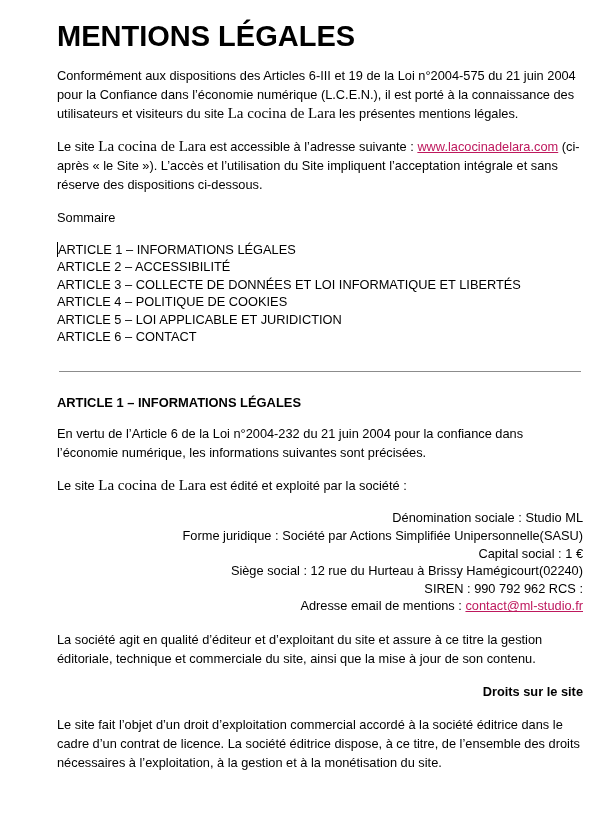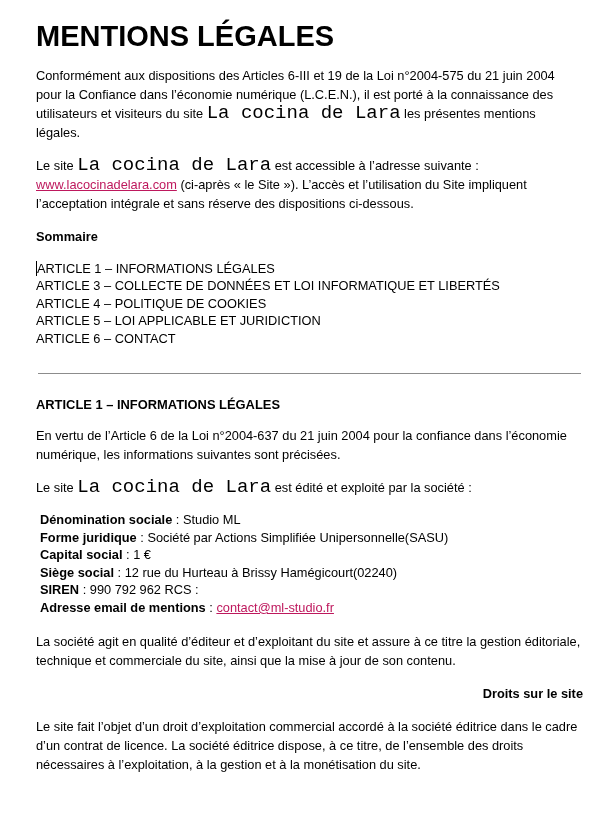--- a/index.html
+++ b/index.html
@@ -13,37 +13,37 @@
     overflow: hidden;
     font-family: "Liberation Sans", sans-serif;
     font-size: 12.8px;
     color: #000000;
     -webkit-font-smoothing: antialiased;
   }
   .page {
     box-sizing: border-box;
     width: 616px;
     height: 572px;
-    padding: 20px 33px 0 36px;
+    padding: 20px 33px 0 57px;
   }
   h1.doc-title {
     font-size: 29px;
     line-height: 33px;
     margin: 0 0 13px 0;
     font-weight: bold;
     letter-spacing: 0;
   }
   p.para {
     margin: 0 0 14px 0;
     line-height: 19px;
   }
-  .bold { font-weight: bold; }
+  .bold { font-weight: normal; }
   .site-name {
-    font-family: Liberation Mono, monospace;
-    font-size: 19px;
+    font-family: Liberation Serif, serif;
+    font-size: 15px;
   }
   a.doc-link {
     color: #be185d;
     text-decoration: underline;
     cursor: pointer;
   }
   .toc {
     line-height: 17.4px;
     margin: 0 0 14px 0;
   }
@@ -69,48 +69,50 @@
   }
   .subheading {
     font-weight: bold;
     line-height: 19px;
     margin: 0 0 14px 0;
     text-align: right;
   }
   .company {
     line-height: 17.6px;
     margin: 0 0 15px 4px;
+    text-align: right;
   }
 </style>
 </head>
 <body>
 
 <div class="page">
 
   <h1 class="doc-title">MENTIONS LÉGALES</h1>
 
   <p class="para"><span>Conformément aux dispositions des Articles 6-III et 19 de la Loi n°2004-575 du 21 juin 2004 pour la Confiance dans l’économie numérique (L.C.E.N.), il est porté à la connaissance des utilisateurs et visiteurs du site </span><span class="site-name">La cocina de Lara</span><span> les présentes mentions légales.</span></p>
 
   <p class="para"><span>Le site </span><span class="site-name">La cocina de Lara</span><span> est accessible à l’adresse suivante : </span><a class="doc-link">www.lacocinadelara.com</a><span> (ci-après « le Site »). L’accès et l’utilisation du Site impliquent l’acceptation intégrale et sans réserve des dispositions ci-dessous.</span></p>
 
   <p class="para bold">Sommaire</p>
 
   <div class="toc">
     <div class="toc-line"><span class="caret"></span><span>ARTICLE 1 – INFORMATIONS LÉGALES</span></div>
+    <div class="toc-line"><span>ARTICLE 2 – ACCESSIBILITÉ</span></div>
     <div class="toc-line"><span>ARTICLE 3 – COLLECTE DE DONNÉES ET LOI INFORMATIQUE ET LIBERTÉS</span></div>
     <div class="toc-line"><span>ARTICLE 4 – POLITIQUE DE COOKIES</span></div>
     <div class="toc-line"><span>ARTICLE 5 – LOI APPLICABLE ET JURIDICTION</span></div>
     <div class="toc-line"><span>ARTICLE 6 – CONTACT</span></div>
   </div>
 
   <hr class="section-divider">
 
   <h2 class="article-heading">ARTICLE 1 – INFORMATIONS LÉGALES</h2>
 
-  <p class="para">En vertu de l’Article 6 de la Loi n°2004-637 du 21 juin 2004 pour la confiance dans l’économie numérique, les informations suivantes sont précisées.</p>
+  <p class="para">En vertu de l’Article 6 de la Loi n°2004-232 du 21 juin 2004 pour la confiance dans l’économie numérique, les informations suivantes sont précisées.</p>
 
   <p class="para"><span>Le site </span><span class="site-name">La cocina de Lara</span><span> est édité et exploité par la société :</span></p>
 
   <div class="company">
     <div><span class="bold">Dénomination sociale</span><span> : </span><span>Studio ML</span></div>
     <div><span class="bold">Forme juridique</span><span> : </span><span>Société par Actions Simplifiée Unipersonnelle(SASU)</span></div>
     <div><span class="bold">Capital social</span><span> : </span><span>1 €</span></div>
     <div><span class="bold">Siège social</span><span> : </span><span>12 rue du Hurteau à Brissy Hamégicourt(02240)</span></div>
     <div><span class="bold">SIREN</span><span> : </span><span>990 792 962 RCS :</span></div>
     <div><span class="bold">Adresse email de mentions</span><span> : </span><a class="doc-link">contact@ml-studio.fr</a></div>

